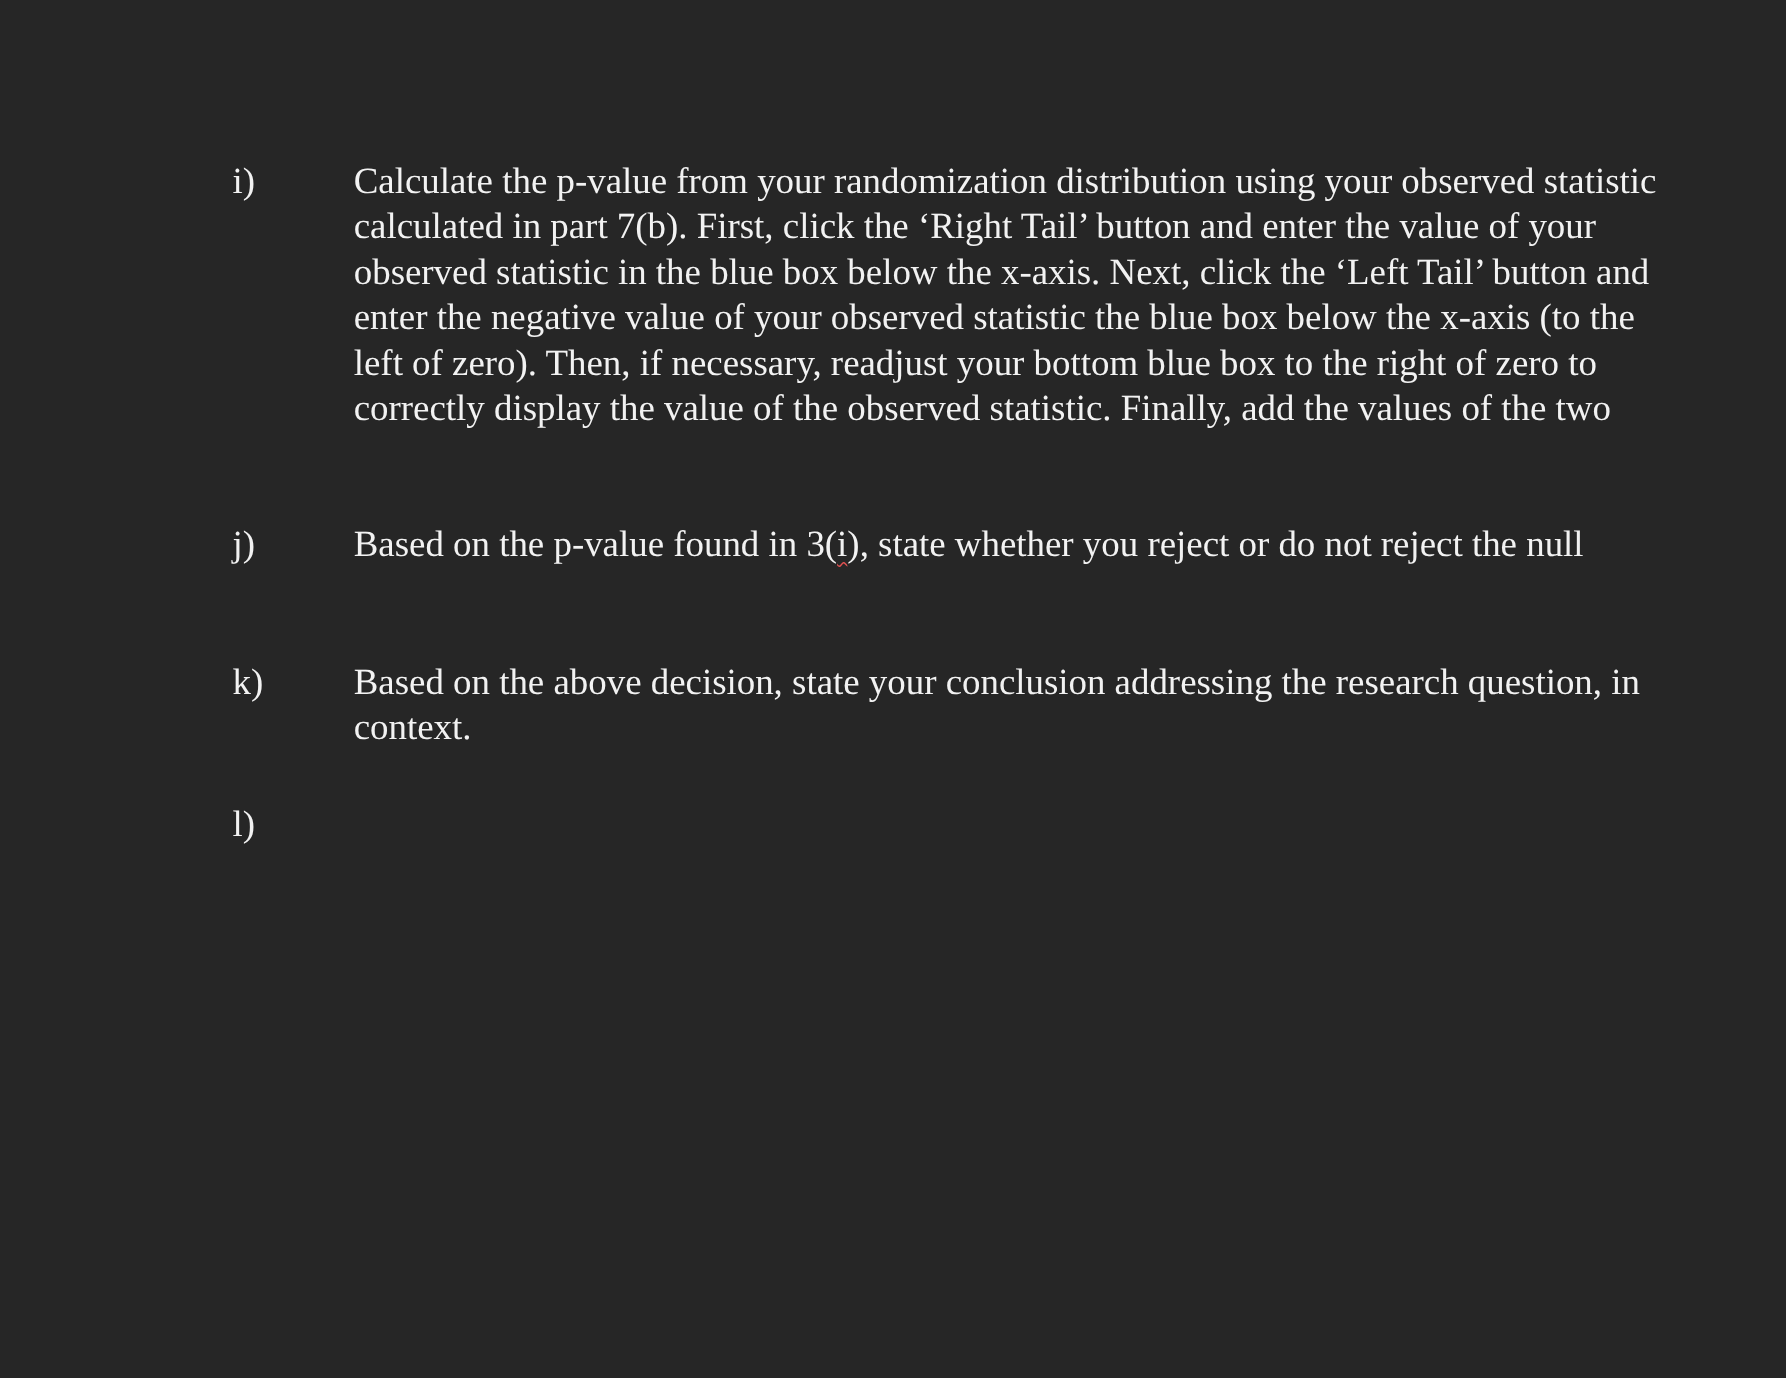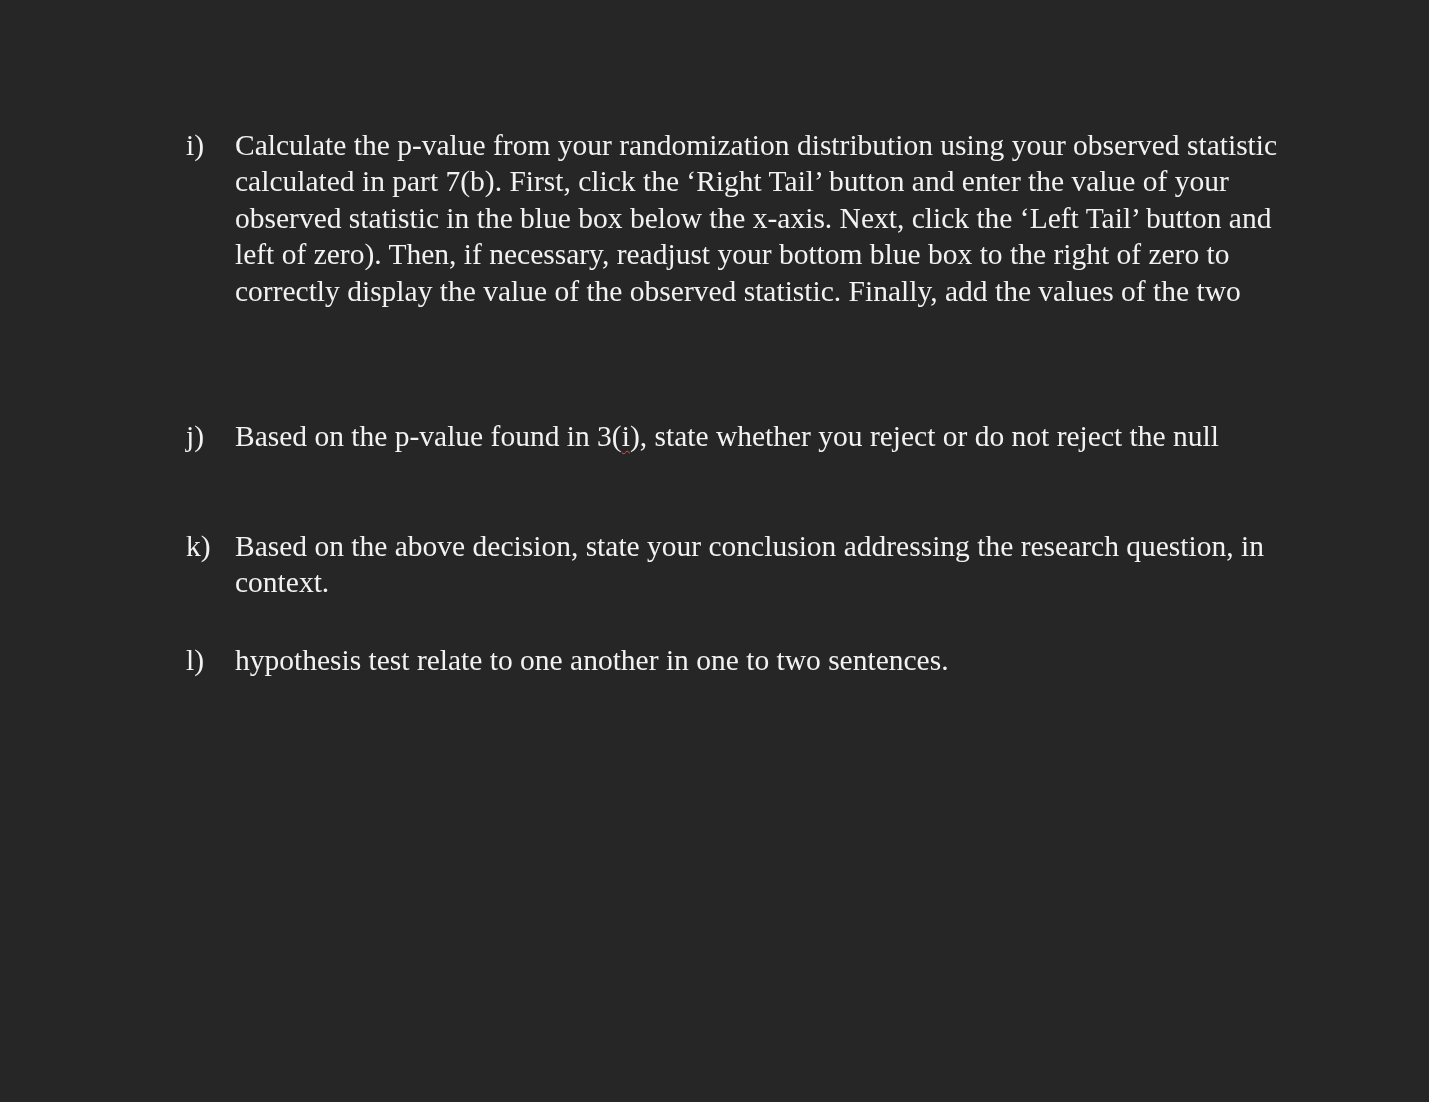--- a/index.html
+++ b/index.html
@@ -37,38 +37,40 @@
   }
   .body {
     position: absolute;
     left: 49px;
     top: 0;
     width: 1135px;
   }
   .line {
     display: block;
     white-space: nowrap;
+    margin-left: 48px;
   }
   .squiggle {
     text-decoration: underline wavy #e05050;
     text-decoration-thickness: 1px;
     text-underline-offset: 4px;
   }
 </style>
 </head>
 <body>
 
 <div class="page">
 
   <div class="item" style="top:127px;">
     <span class="marker">i)</span>
     <div class="body">
       <span class="line">Calculate the p-value from your randomization distribution using your observed statistic</span>
       <span class="line">calculated in part 7(b).  First, click the ‘Right Tail’ button and enter the value of your</span>
       <span class="line">observed statistic in the blue box below the x-axis.  Next, click the ‘Left Tail’ button and</span>
+      <span class="line">enter the negative value of your observed statistic the blue box below the x-axis (to the</span>
       <span class="line">left of zero).  Then, if necessary, readjust your bottom blue box to the right of zero to</span>
       <span class="line">correctly display the value of the observed statistic.  Finally, add the values of the two</span>
     </div>
   </div>
 
   <div class="item" style="top:418px;">
     <span class="marker">j)</span>
     <div class="body">
       <span class="line"><span>Based on the p-value found in 3(</span><span class="squiggle">i</span><span>), state whether you reject or do not reject the null</span></span>
     </div>
@@ -78,17 +80,16 @@
     <span class="marker">k)</span>
     <div class="body">
       <span class="line">Based on the above decision, state your conclusion addressing the research question, in</span>
       <span class="line">context.</span>
     </div>
   </div>
 
   <div class="item" style="top:642px;">
     <span class="marker">l)</span>
     <div class="body">
-      <span class="line">hypothesis test relate to one another in one to two sentences.</span>
     </div>
   </div>
 
 </div>
 
 </body></html>

